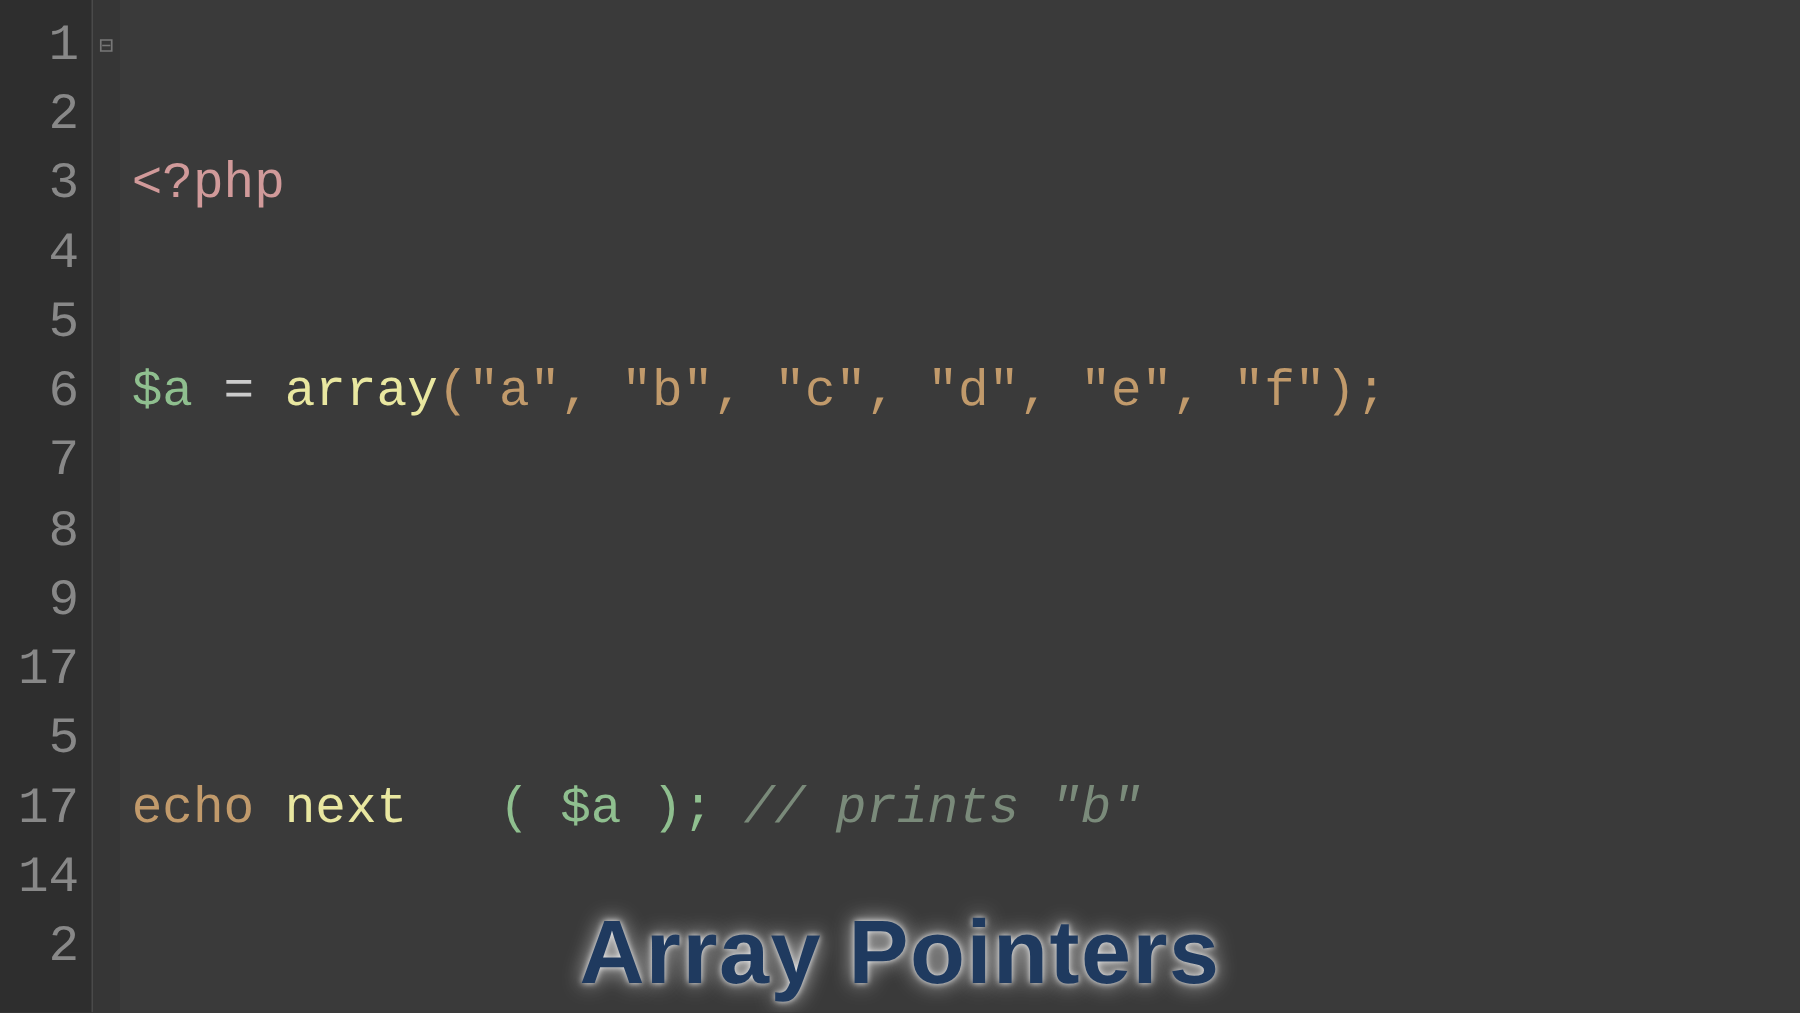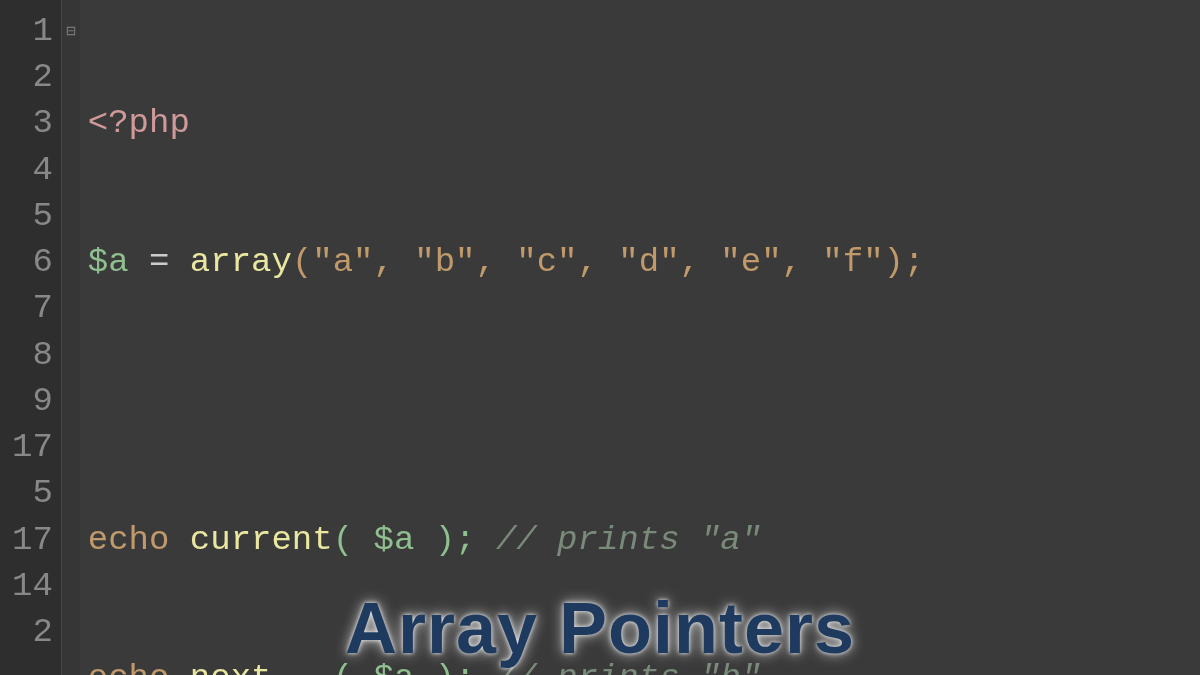--- a/index.html
+++ b/index.html
@@ -49,21 +49,21 @@
   .str    { color: #c19a6b; }   
   .punc   { color: #cccccc; }
   .cmt    { color: #7a8a7a; font-style: italic; }
   .title-overlay {
     position: absolute;
     bottom: 6px;
     left: 50%;
     transform: translateX(-50%);
     font-family: Arial, Helvetica, sans-serif;
     font-weight: 900;
-    font-size: 72px;
+    font-size: 60px;
     color: #1f3a5f;
     text-shadow:
       0 0 14px rgba(255,255,255,0.75),
       0 0 4px rgba(255,255,255,0.9);
     letter-spacing: 1px;
     white-space: nowrap;
   }
   .fold-marker {
     font-size: 16px;
     color: #777;
@@ -91,21 +91,20 @@
   </div>
 
   <div class="fold-col">
     <span class="fold-marker">⊟</span>
   </div>
 
   <div class="code">
     <span class="cline"><span class="tag">&lt;?php</span></span>
     <span class="cline"><span class="var">$a</span><span class="punc"> = </span><span class="func">array</span><span class="str">("a", "b", "c", "d", "e", "f");</span></span>
     <span class="cline"> </span>
-    <span class="cline"><span class="kw">echo </span><span class="func">current</span><span class="var">( $a ); </span><span class="cmt">// prints "a"</span></span>
     <span class="cline"><span class="kw">echo </span><span class="func">next   </span><span class="var">( $a ); </span><span class="cmt">// prints "b"</span></span>
     
     
     
     
     
     
     
     
     

